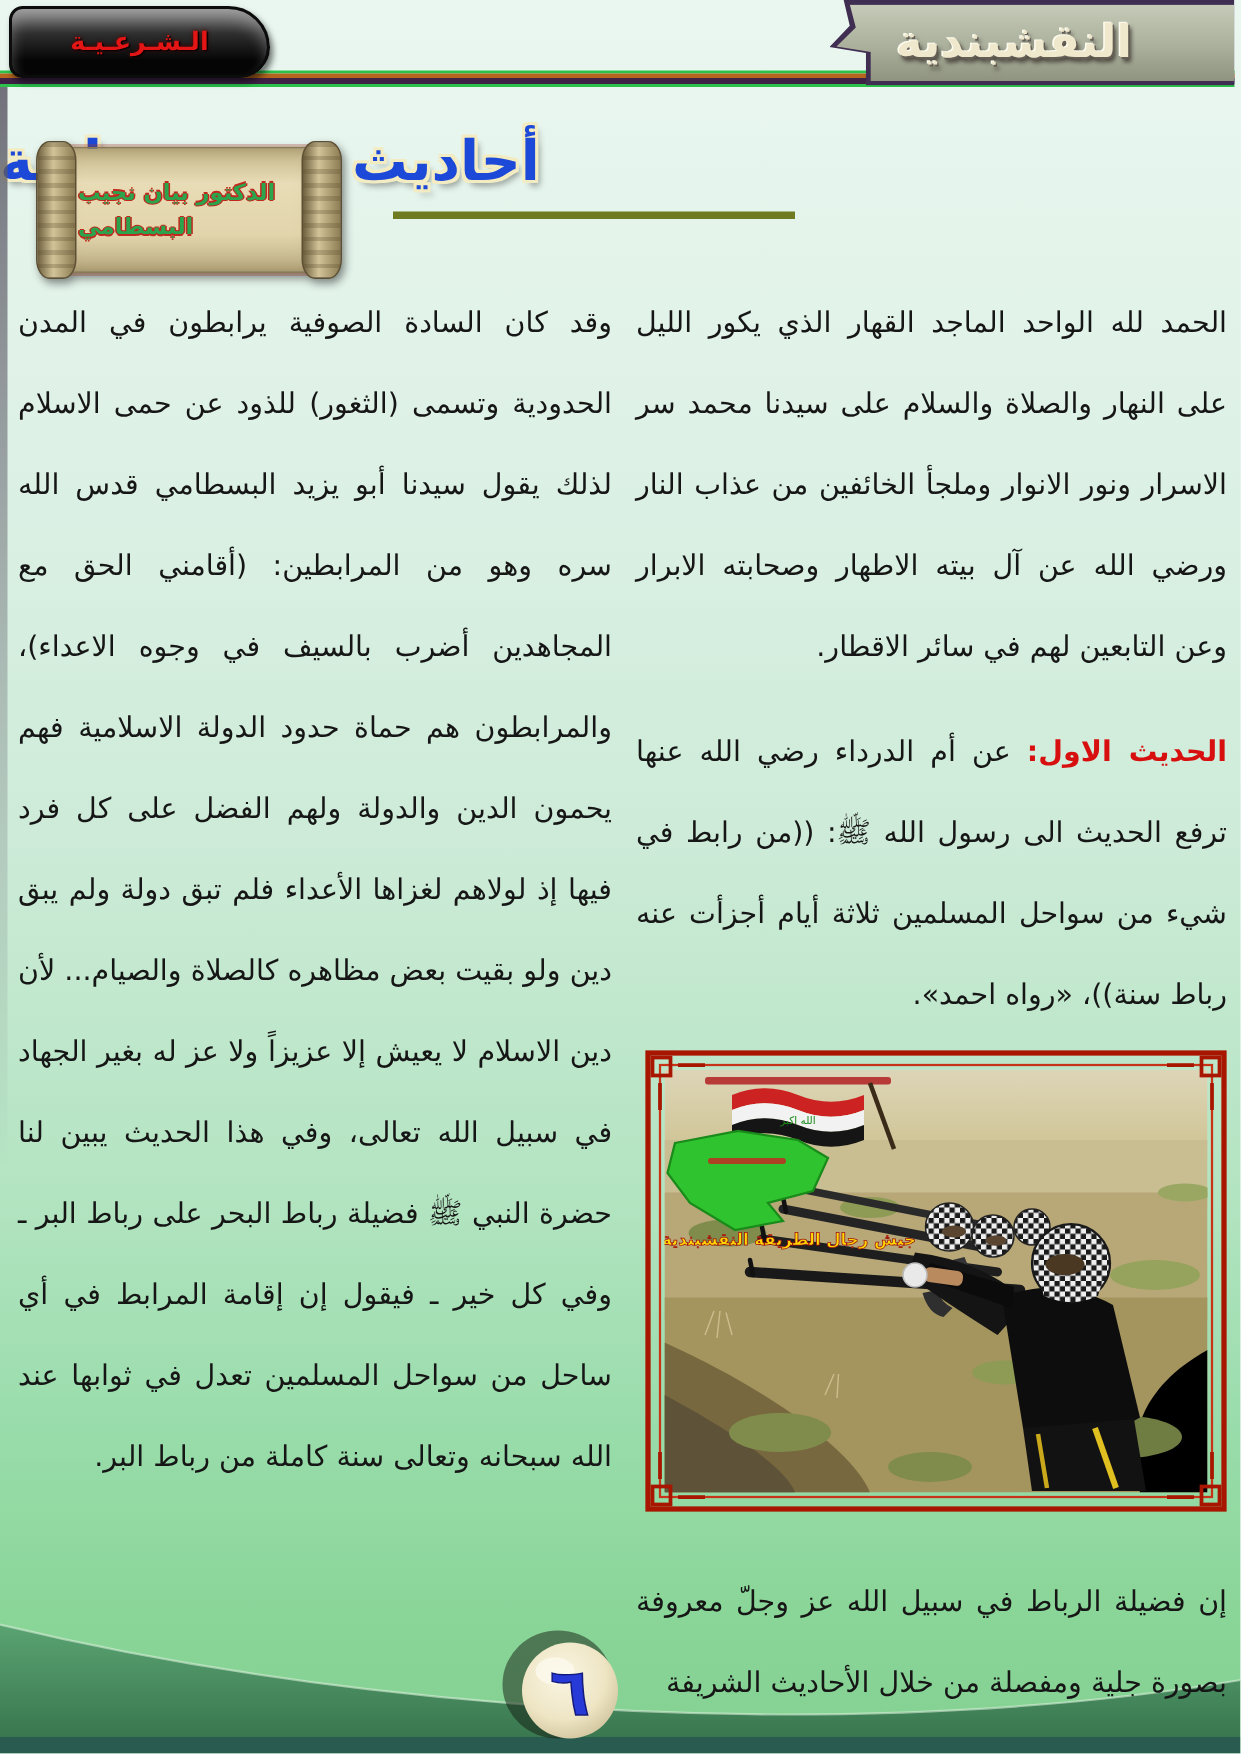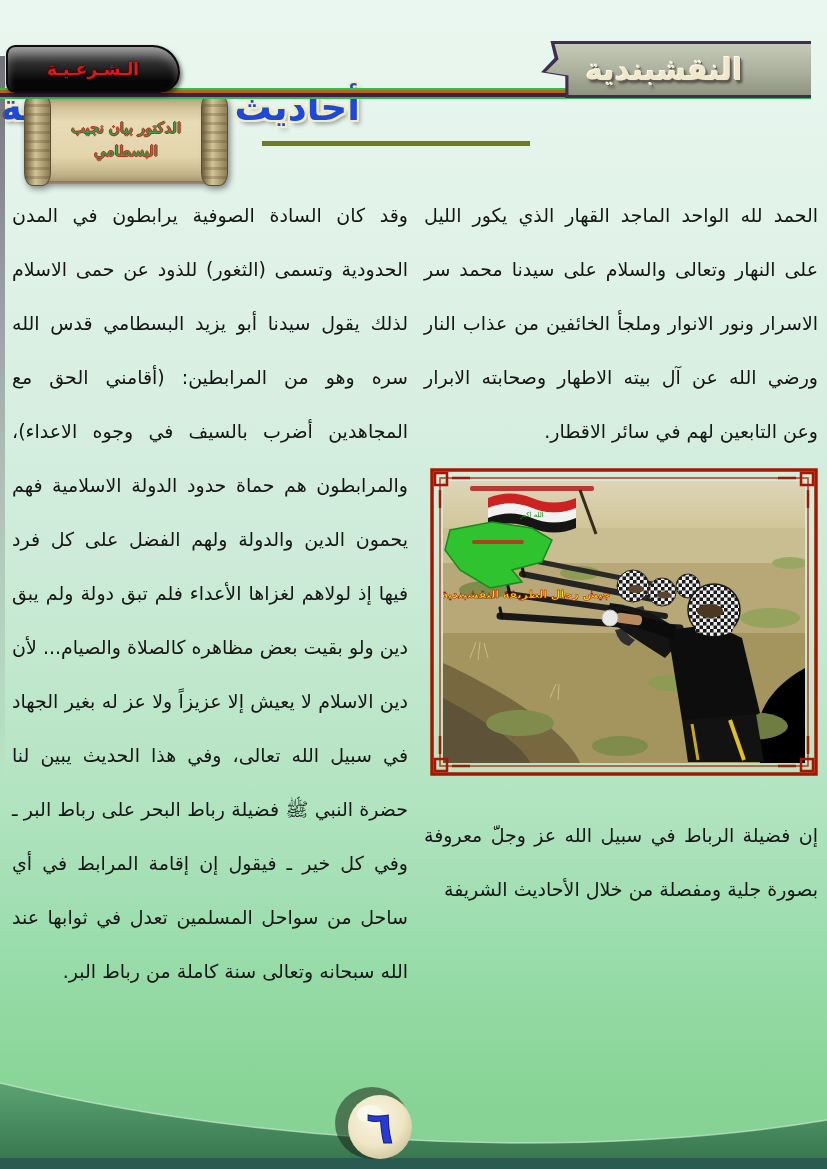--- a/index.html
+++ b/index.html
@@ -6,21 +6,21 @@
   body{
     width:827px;height:1169px;position:relative;overflow:hidden;
     font-family:"DejaVu Sans",sans-serif;
     background:#e9f7ef;
   }
   .page{
     position:absolute;inset:0;
     background:linear-gradient(180deg,#eaf7f0 0%,#e0f2e8 22%,#cdebd8 48%,#b3e4c1 68%,#98dcaa 82%,#8ad598 92%,#83d192 100%);
   }
   
-  .header{position:absolute;top:0;left:0;right:16px;height:68px;z-index:5;margin-top:41px;}
+  .header{position:absolute;top:0;left:0;right:4px;height:68px;z-index:5;}
   .rules{position:absolute;top:47px;left:0;right:0;z-index:4;}
   .rules .l1{height:2px;background:#2bc14a;}
   .rules .l2{height:3px;background:#b5651d;}
   .rules .l3{height:4px;background:#3f2146;}
   .rules .l4{height:2px;background:#2bc14a;}
   .badge-left{
     position:absolute;left:6px;top:4px;width:170px;height:44px;z-index:6;
     background:linear-gradient(180deg,#7a7a7a,#2e2e2e 38%,#050505 78%);
     border:2px solid #0c0c0c;border-radius:10px 30px 22px 10px;
     box-shadow:inset 0 7px 9px rgba(255,255,255,.28),2px 3px 4px rgba(0,0,0,.55);
@@ -67,22 +67,23 @@
   }
   .scroll-roll{
     position:absolute;top:-4px;bottom:-4px;width:25px;border:1px solid #5e5034;border-radius:9px/13px;
     background:
       repeating-linear-gradient(180deg,rgba(90,76,44,.28) 0 3px,rgba(255,255,255,0) 3px 9px),
       linear-gradient(90deg,#6e603e,#d2c398 42%,#8d7d54);
   }
   .scroll-roll.left{left:-2px;} .scroll-roll.right{right:-2px;}
   .scroll-text{
     position:absolute;inset:6px 26px;display:flex;flex-direction:column;justify-content:center;
-    text-align:center;color:#2ca44d;font-weight:normal;font-size:15px;line-height:1.55;
+    text-align:center;color:#2ca44d;font-weight:bold;font-size:15px;line-height:1.55;
     text-shadow:1px 0 0 #c2281e,-1px 0 0 #c2281e,0 1px 0 #c2281e,0 -1px 0 #c2281e;
+    align-items:flex-end;
   }
   
   .col{position:absolute;top:188px;direction:rtl;text-align:justify;color:#161616;
     font-size:19px;line-height:54px;z-index:2;}
   .col p{margin:0;}
   .col-right{right:9px;width:394px;}
   .col-left{left:12px;width:396px;}
   .hadith{margin-top:16px !important;}
   .hadith .red{color:#d80f0f;font-weight:bold;}
   .photo-fig{margin:10px 0 12px;width:388px;}
@@ -122,21 +123,22 @@
     <div class="scroll-body"></div>
     <div class="scroll-roll left"></div>
     <div class="scroll-roll right"></div>
     <div class="scroll-text">
       <span>الدكتور بيان نجيب</span>
       <span>البسطامي</span>
     </div>
   </div>
 
   <div class="col col-right">
-    <p>الحمد لله الواحد الماجد القهار الذي يكور الليل على النهار وتعالى والسلام على سيدنا محمد سر الاسرار ونور الانوار وملجأ الخائفين من عذاب النار ورضي الله عن آل بيته الاطهار وصحابته الابرار وعن التابعين لهم في سائر الاقطار.</p>
+    <p>الحمد لله الواحد الماجد القهار الذي يكور الليل على النهار والصلاة والسلام على سيدنا محمد سر الاسرار ونور الانوار وملجأ الخائفين من عذاب النار ورضي الله عن آل بيته الاطهار وصحابته الابرار وعن التابعين لهم في سائر الاقطار.</p>
+    <p class="hadith"><span class="red">الحديث الاول:</span><span> عن أم الدرداء رضي الله عنها ترفع الحديث الى رسول الله ﷺ: ((من رابط في شيء من سواحل المسلمين ثلاثة أيام أجزأت عنه رباط سنة))، «رواه احمد».</span></p>
 
     <figure class="photo-fig">
       <svg width="388" height="308" viewBox="0 0 388 308" xmlns="http://www.w3.org/2000/svg">
         <defs>
           <pattern id="kef" width="7" height="7" patternUnits="userSpaceOnUse">
             <rect width="7" height="7" fill="#efefef"></rect>
             <rect width="3.5" height="3.5" fill="#1a1a1a"></rect>
             <rect x="3.5" y="3.5" width="3.5" height="3.5" fill="#1a1a1a"></rect>
           </pattern>
           <linearGradient id="sky" x1="0" y1="0" x2="0" y2="1">

